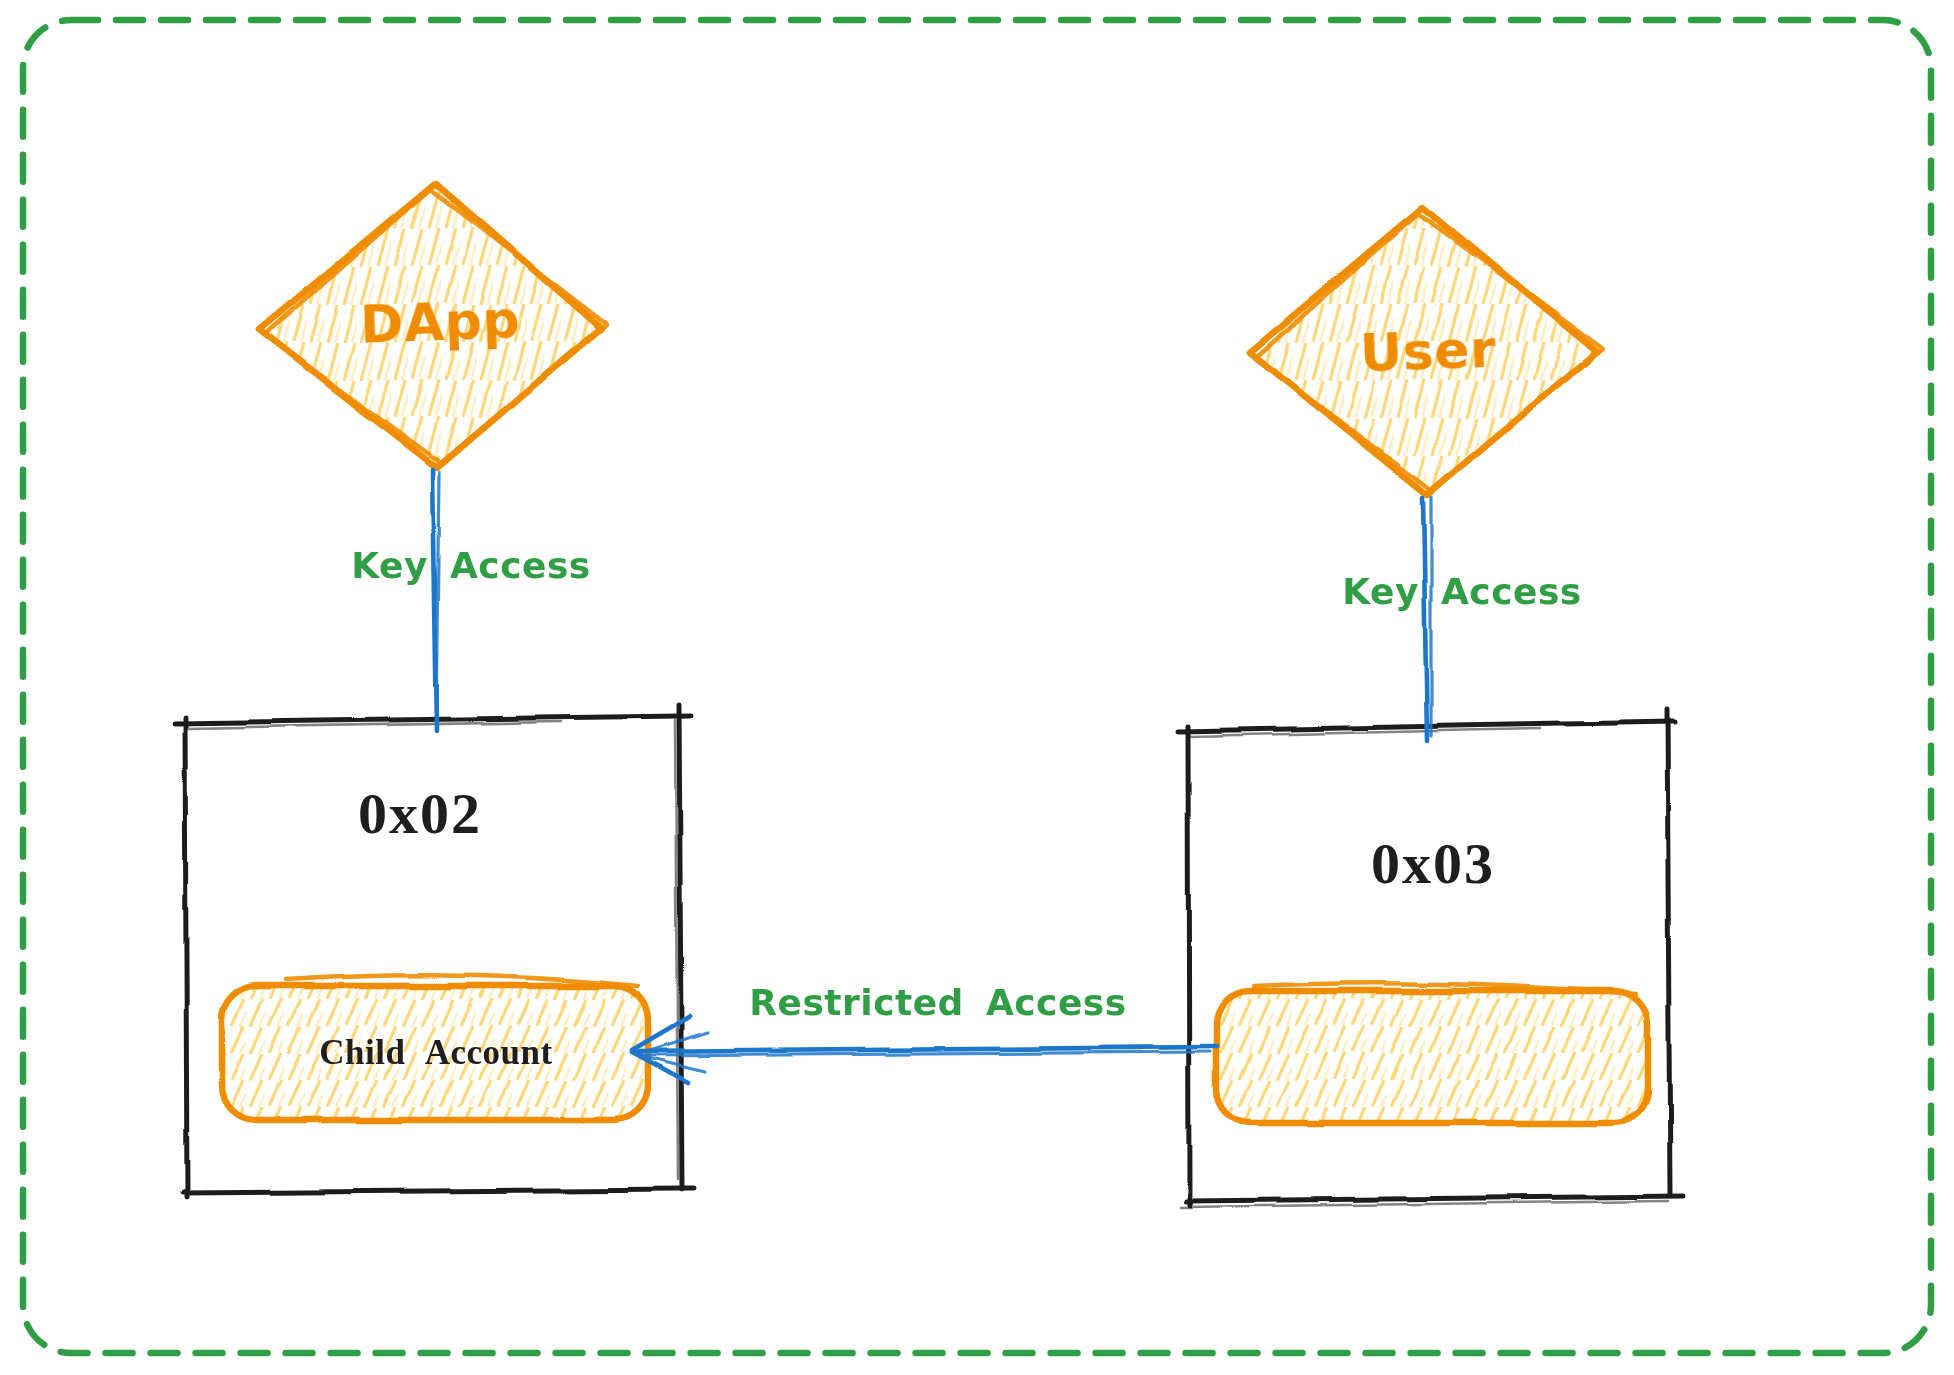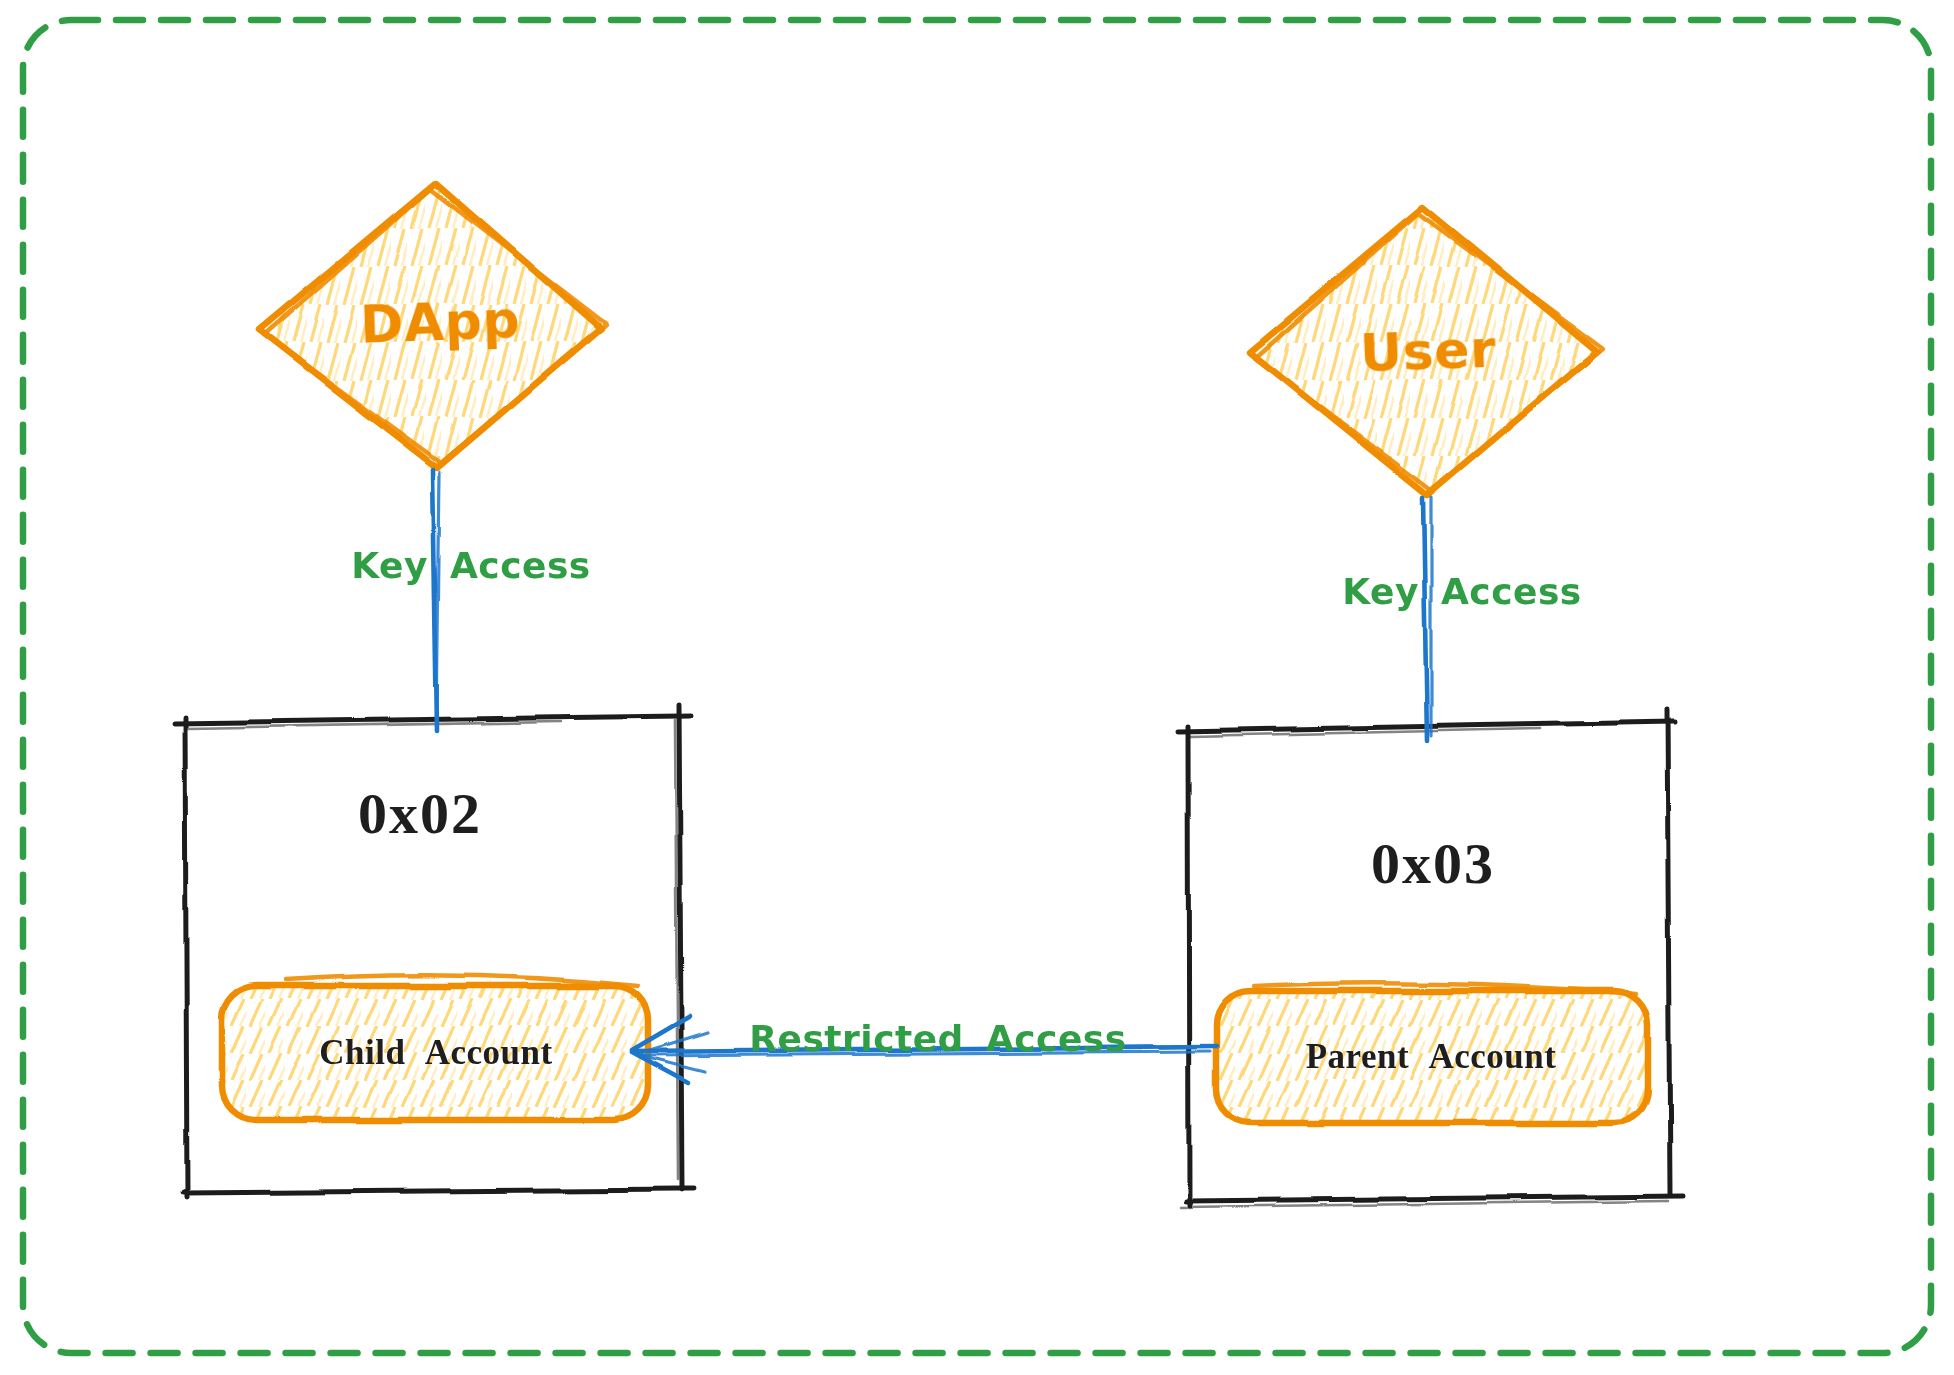--- a/index.html
+++ b/index.html
@@ -151,21 +151,20 @@
   <div class="label orange-text" style="left:440px; top:322px; transform:translate(-50%,-50%) rotate(-2deg);">DApp</div>
 
   <div class="label orange-text" style="left:1428px; top:351px; transform:translate(-50%,-50%) rotate(-2deg);">User</div>
 
   <div class="label black-text addr-text" style="left:420px; top:814px;">0x02</div>
 
   <div class="label black-text addr-text" style="left:1433px; top:822px;margin-top:42px;">0x03</div>
 
   <div class="label black-text pill-text" style="left:436px; top:1052px;">Child Account</div>
 
-  <div class="label black-text pill-text" style="left:1431px; top:1056px;">Parent Account</div>
 
   <div class="label green-text" style="left:471px; top:566px;">Key Access</div>
 
   <div class="label green-text" style="left:1462px; top:592px;">Key Access</div>
 
-  <div class="label green-text" style="left:938px; top:1003px;margin-top:36px;">Restricted Access</div>
+  <div class="label green-text" style="left:938px; top:1003px;">Restricted Access</div>
 
 </div>
 
 </body></html>

